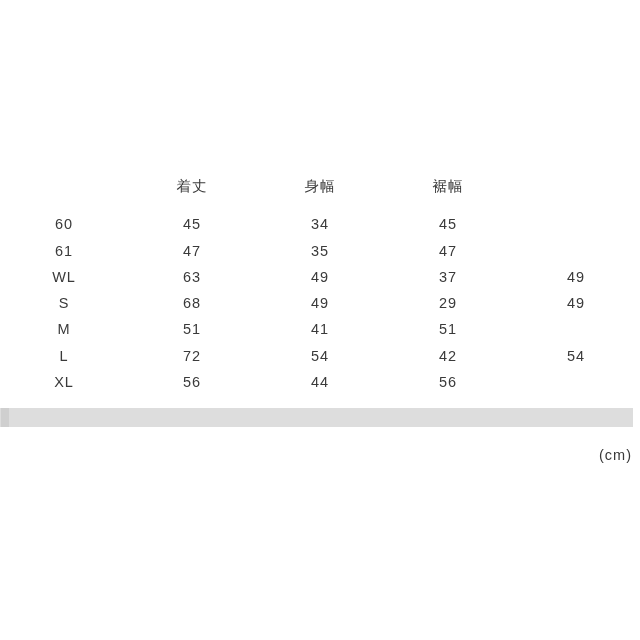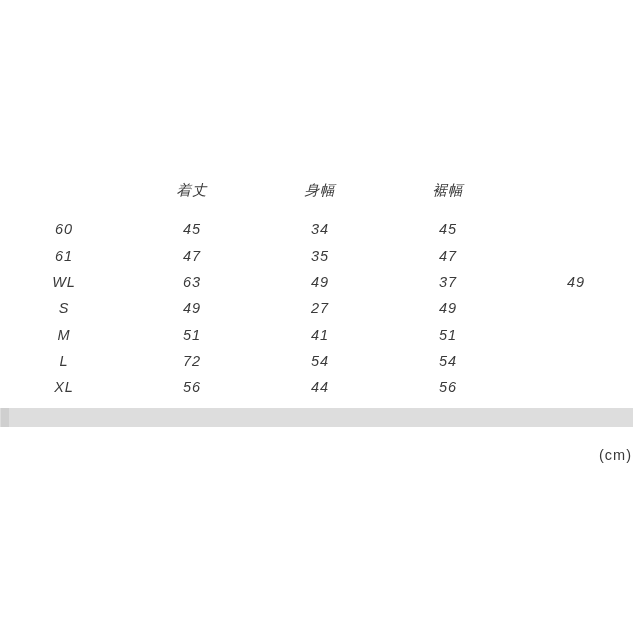--- a/index.html
+++ b/index.html
@@ -19,22 +19,21 @@
     position: absolute;
     left: 0;
     top: 177px;
     width: 640px;
     font-size: 14.5px;
     letter-spacing: 1px;
   }
   .t-row {
     display: flex;
     height: 26.3px;
-    align-items: center;
-    font-style: italic;
+    align-items: flex-start;
   }
   .t-row.header {
     margin-bottom: 13px;
   }
   .cell {
     flex: 0 0 20%;
     text-align: center;
     white-space: nowrap;
   }
   .scroll-track {
@@ -90,36 +89,38 @@
   <div class="t-row">
     <div class="cell">WL</div>
     <div class="cell">63</div>
     <div class="cell">49</div>
     <div class="cell">37</div>
     <div class="cell">49</div>
   </div>
 
   <div class="t-row">
     <div class="cell">S</div>
+    <div class="cell">68</div>
     <div class="cell">49</div>
-    <div class="cell">27</div>
+    <div class="cell">29</div>
     <div class="cell">49</div>
   </div>
 
   <div class="t-row">
     <div class="cell">M</div>
     <div class="cell">51</div>
     <div class="cell">41</div>
     <div class="cell">51</div>
   </div>
 
   <div class="t-row">
     <div class="cell">L</div>
     <div class="cell">72</div>
     <div class="cell">54</div>
+    <div class="cell">42</div>
     <div class="cell">54</div>
   </div>
 
   <div class="t-row">
     <div class="cell">XL</div>
     <div class="cell">56</div>
     <div class="cell">44</div>
     <div class="cell">56</div>
   </div>
 

